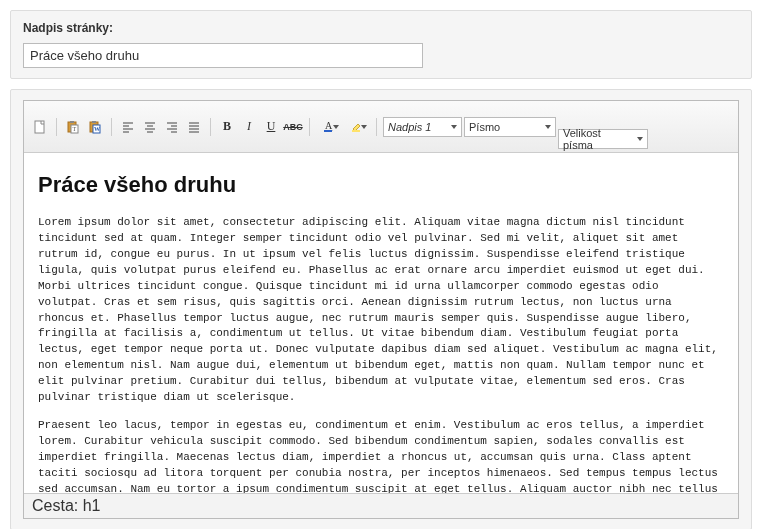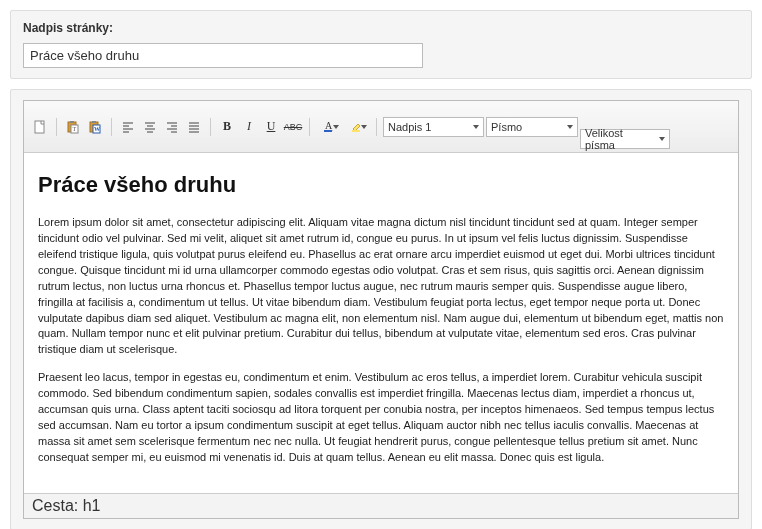--- a/index.html
+++ b/index.html
@@ -80,39 +80,39 @@
   .tb-select::after {
     content: "";
     position: absolute;
     right: 4px;
     top: 50%;
     transform: translateY(-50%);
     border-left: 3px solid transparent;
     border-right: 3px solid transparent;
     border-top: 4px solid #555;
   }
-  .tb-select.sel-format { width: 101px; }
+  .tb-select.sel-format { width: 79px; font-style: italic; }
   .tb-select.sel-font { width: 92px; }
   .tb-select.sel-size { width: 90px; margin-top: 25px; }
   .tb-btn.color-btn {
     position: relative;
     width: 26px;
   }
   .tb-btn.color-btn::after {
     content: "";
     position: absolute;
     right: 2px;
     top: 50%;
     transform: translateY(-50%);
     border-left: 3px solid transparent;
     border-right: 3px solid transparent;
     border-top: 4px solid #555;
   }
   .abc-strike {
-    font-weight: normal;
+    font-weight: bold;
     font-size: 9px;
     text-decoration: line-through;
     font-family: Arial, sans-serif;
   }
   .editor-content {
     padding: 12px 14px;
     background: #fff;
     font-size: 11px;
     line-height: 1.45;
     color: #222;
@@ -122,20 +122,21 @@
   .editor-content h1 {
     font-family: Arial, sans-serif;
     font-size: 22px;
     font-weight: bold;
     margin: 4px 0 14px 0;
     color: #111;
   }
   .editor-content p {
     margin: 12px 0 12px 0;
     text-align: left;
+    font-family: Liberation Mono, monospace;
   }
   .path-bar {
     background: #f3f3f3;
     border-top: 1px solid #ccc;
     padding: 3px 8px;
     font-size: 16px;
     color: #333;
   }
 </style>
 </head>

